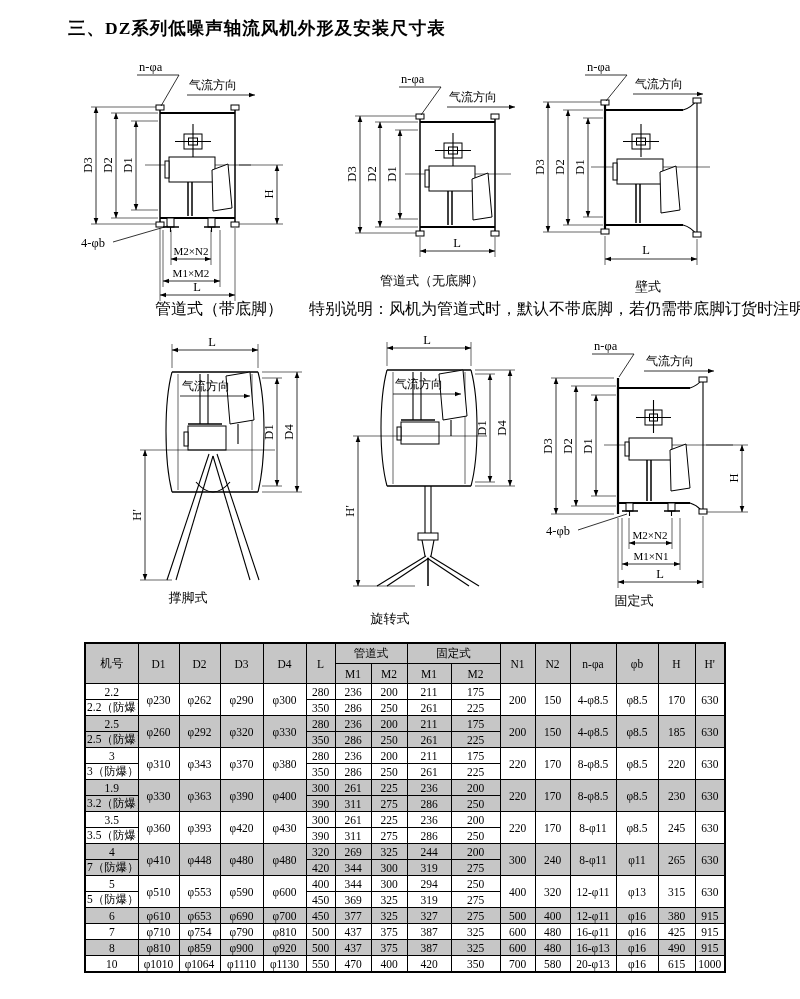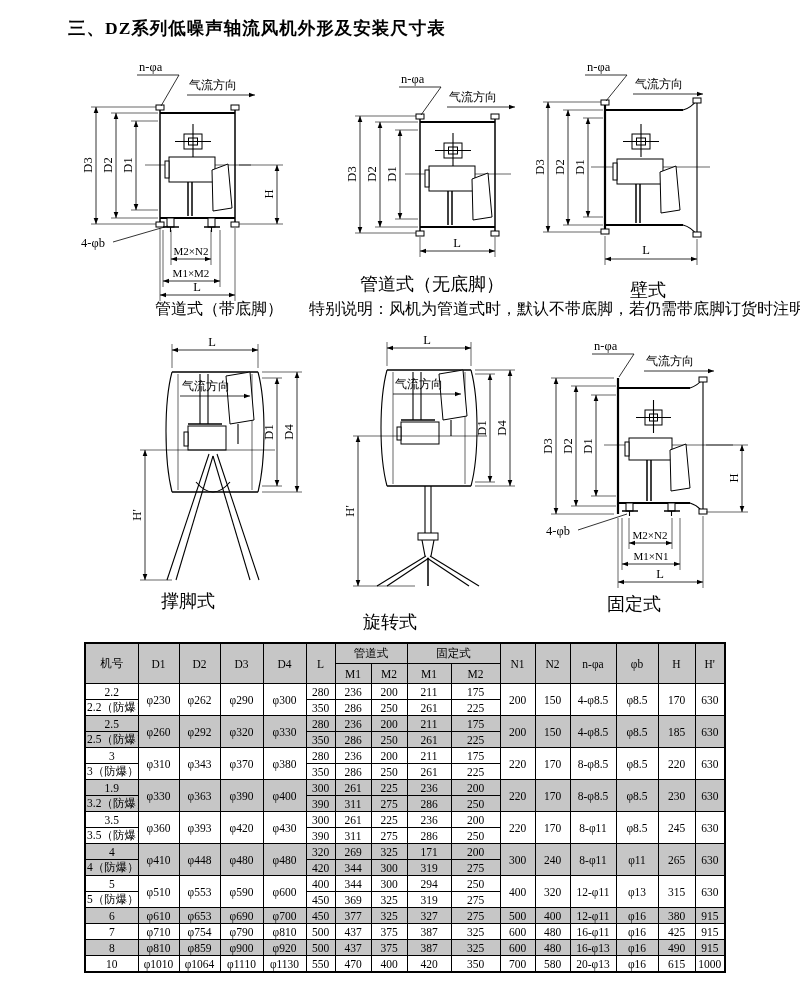--- a/index.html
+++ b/index.html
@@ -1,20 +1,20 @@
 <!DOCTYPE html>
 <html><head>
 <meta charset="utf-8">
 <style>
   html,body{margin:0;padding:0;background:#fff;}
   body{font-family:"Liberation Serif",serif;color:#000;}
   #page{position:relative;width:800px;height:999px;background:#ffffff;overflow:hidden;border-radius:8px;}
   .abs{position:absolute;}
   #title{left:68px;top:16px;font-size:17.5px;font-weight:bold;letter-spacing:1px;}
-  .cap{font-size:18px;white-space:nowrap;transform:translateX(-50%);}
+  .cap{font-size:13px;white-space:nowrap;transform:translateX(-50%);}
   #noteline{left:155px;top:299px;font-size:16px;white-space:nowrap;}
   #noteline .gap{display:inline-block;width:26px;}
   
   svg{overflow:visible;}
   .ln{stroke:#000;stroke-width:1.1;fill:none;}
   .thk{stroke:#000;stroke-width:2.2;fill:none;}
   .md{stroke:#000;stroke-width:1.5;fill:none;}
   .ext{stroke:#000;stroke-width:0.6;fill:none;}
   .dim{stroke:#000;stroke-width:0.8;fill:none;}
   .wh{fill:#fff;stroke:#000;stroke-width:1;}
@@ -548,31 +548,31 @@
           </tr>
           <tr class="shade">
             <td>4</td>
             <td rowspan="2">φ410</td>
             <td rowspan="2">φ448</td>
             <td rowspan="2">φ480</td>
             <td rowspan="2">φ480</td>
             <td>320</td>
             <td>269</td>
             <td>325</td>
-            <td>171</td>
+            <td>244</td>
             <td>200</td>
             <td rowspan="2">300</td>
             <td rowspan="2">240</td>
             <td rowspan="2">8-φ11</td>
             <td rowspan="2">φ11</td>
             <td rowspan="2">265</td>
             <td rowspan="2">630</td>
           </tr>
           <tr class="shade">
-            <td>4（防爆）</td>
+            <td>7（防爆）</td>
             <td>420</td>
             <td>344</td>
             <td>300</td>
             <td>319</td>
             <td>275</td>
           </tr>
           <tr>
             <td>5</td>
             <td rowspan="2">φ510</td>
             <td rowspan="2">φ553</td>

